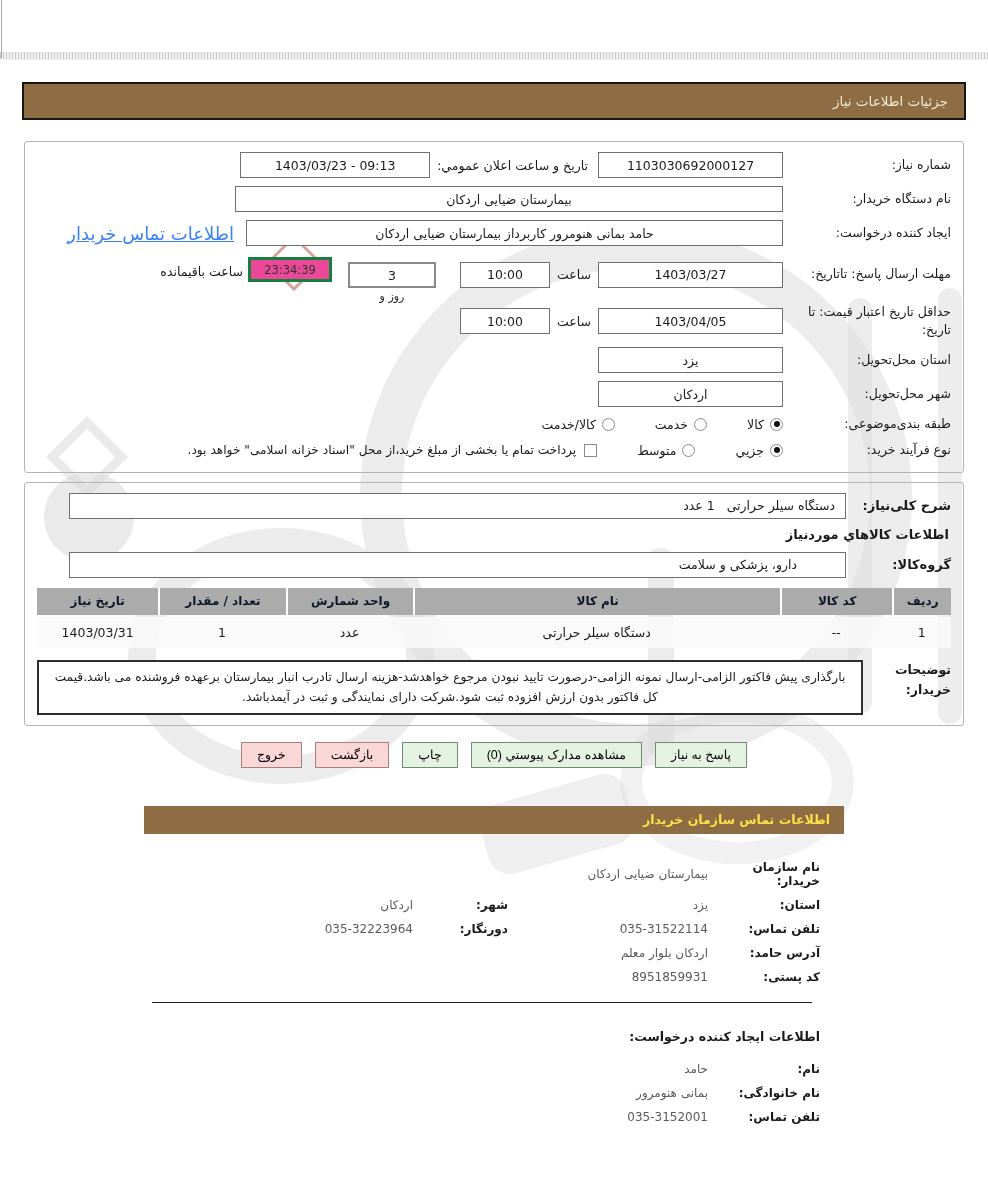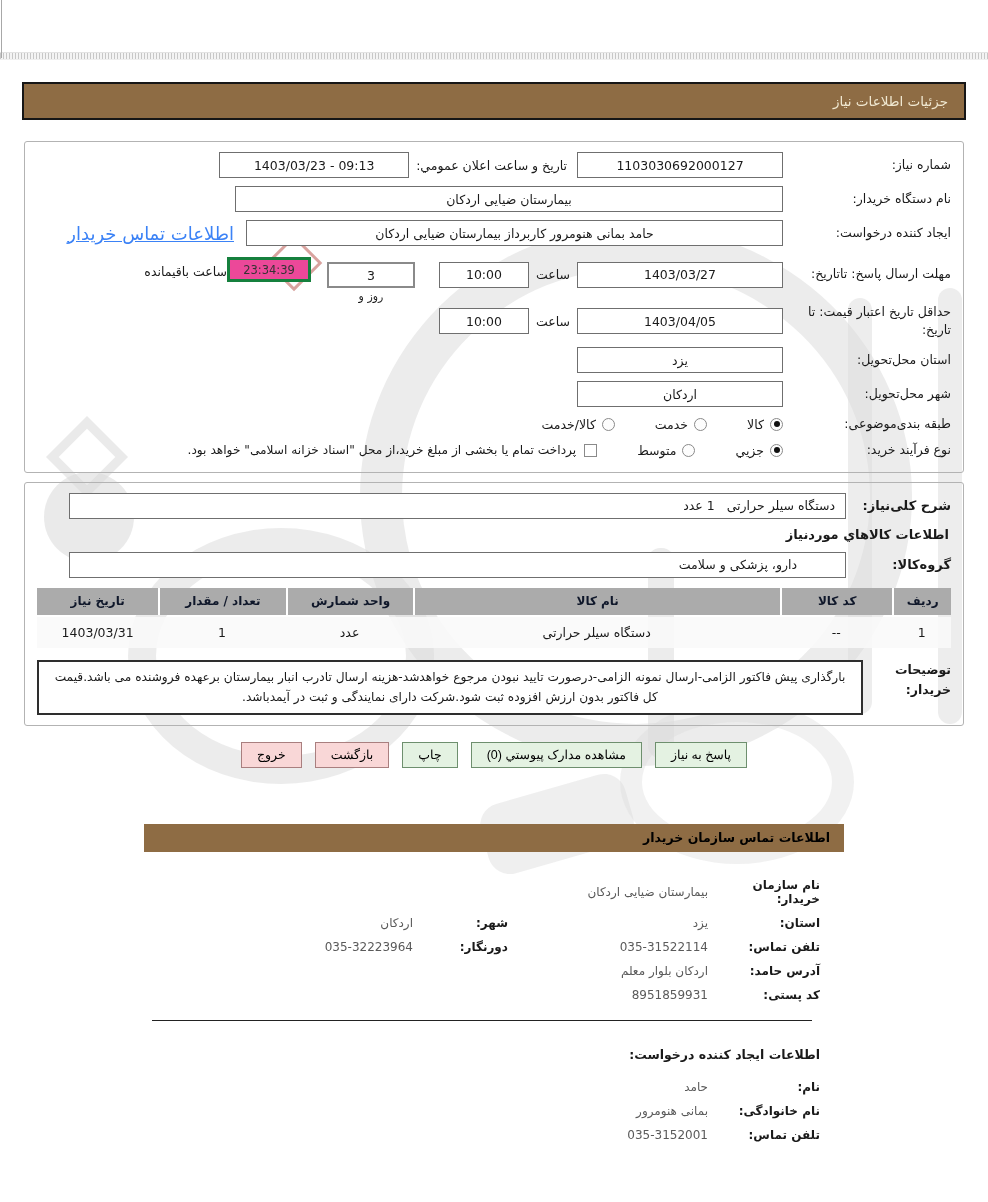--- a/index.html
+++ b/index.html
@@ -29,30 +29,30 @@
   .content{position:relative;z-index:1;}
   .hdr1{margin:82px 22px 0;height:38px;background:#8e6c44;border:2px solid #161616;
     color:#f1e9d2;font-size:13.5px;display:flex;align-items:center;padding:0 16px;box-sizing:border-box;}
   .panel{margin:0 24px;border:1px solid #b3b3b3;border-radius:3px;padding:10px 12px;box-sizing:border-box;}
   .panel1{margin-top:21px;}
   .panel2{margin-top:9px;}
   .row{display:flex;align-items:center;margin-bottom:8px;}
   .flabel{width:168px;font-size:12.5px;flex-shrink:0;line-height:1.45;}
   .ibox{height:26px;border:1px solid #6f6f6f;background:#fff;display:flex;align-items:center;
     justify-content:center;font-size:12.5px;box-sizing:border-box;position:relative;z-index:2;}
-  .w185{width:206px}.w190{width:190px}.w90{width:90px}.w548{width:548px}.w480{width:537px}.w660{width:777px}
+  .w185{width:185px}.w190{width:190px}.w90{width:90px}.w548{width:548px}.w480{width:537px}.w660{width:777px}
   .inline-label{font-size:12.5px;margin:0 7px;white-space:nowrap;}
   .mr18{margin-right:10px;}
   .link{color:#3b82f6;text-decoration:underline;font-size:18px;margin-right:12px;cursor:pointer;white-space:nowrap;}
   .days-wrap{display:flex;flex-direction:column;align-items:center;margin-right:24px;transform:translateY(8px);}
   .days-box{width:88px;height:26px;border:2px solid #8a8a8a;background:#fff;display:flex;align-items:center;justify-content:center;font-size:12.5px;box-sizing:border-box;position:relative;z-index:2;}
   .days-unit{font-size:11px;margin-top:2px;}
   .countdown{width:78px;height:19px;background:#ec4899;border:3px solid #15803d;display:flex;align-items:center;
     justify-content:center;font-size:11.5px;color:#333;margin-right:16px;transform:translateY(-5px);position:relative;z-index:2;}
-  .countdown-label{font-size:12.5px;transform:translateY(-3px);}
+  .countdown-label{font-size:12.5px;margin-right:5px;transform:translateY(-3px);}
   .radio{width:13px;height:13px;border:1px solid #8a8a8a;border-radius:50%;background:#fdfdfd;display:inline-flex;
     align-items:center;justify-content:center;flex-shrink:0;box-sizing:border-box;}
   .radio.selected::after{content:"";width:6px;height:6px;border-radius:50%;background:#101010;}
   .checkbox{width:13px;height:13px;border:1px solid #8a8a8a;background:#fff;flex-shrink:0;box-sizing:border-box;}
   .opt{display:flex;align-items:center;gap:6px;margin-left:40px;}
   .optlabel{font-size:12.5px;white-space:nowrap;}
   .cbgroup{display:flex;align-items:flex-end;gap:8px;}
   .cbtext{font-size:12.2px;}
   .bold-label{font-weight:bold;font-size:13px;flex-shrink:0;}
   .w105{width:105px;}
@@ -65,21 +65,21 @@
   .goods-table th:last-child{border-left:none;}
   .goods-table td{background:rgba(249,249,249,.88);font-size:12.5px;height:29px;text-align:center;}
   .notes-row{display:flex;margin-top:10px;align-items:flex-start;}
   .notes-label{width:88px;font-weight:bold;font-size:12.5px;line-height:1.6;flex-shrink:0;}
   .notes-box{flex:1;border:2px solid #2e2e2e;background:#fff;padding:5px 10px;font-size:12.2px;
     text-align:center;line-height:1.7;position:relative;z-index:2;}
   .btnbar{display:flex;justify-content:center;gap:13px;margin-top:16px;}
   .btn{height:26px;padding:0 15px;font-size:12.5px;display:flex;align-items:center;box-sizing:border-box;cursor:pointer;position:relative;z-index:2;}
   .btn.green{background:#e4f2e2;border:1px solid #6e8f6e;}
   .btn.pink{background:#f9d7d7;border:1px solid #a97f7f;}
-  .hdr2{width:700px;margin:56px auto 0;height:28px;background:#8e6c44;color:#000000;font-size:12.5px;
+  .hdr2{width:700px;margin:38px auto 0;height:28px;background:#8e6c44;color:#fde047;font-size:12.5px;
     font-weight:bold;display:flex;align-items:center;padding:0 14px;box-sizing:border-box;}
   .contact{width:700px;margin:26px auto 0;padding-right:24px;box-sizing:border-box;}
   .crow{display:flex;align-items:center;margin-bottom:10px;}
   .clabel{width:112px;font-size:12px;font-weight:bold;flex-shrink:0;}
   .clabel2{width:95px;font-size:12px;font-weight:bold;flex-shrink:0;}
   .cvalue{width:200px;font-size:12px;color:#5a5a5a;text-align:right;padding-left:10px;box-sizing:border-box;}
   .num{direction:ltr;unicode-bidi:isolate;}
   .sep{width:660px;margin:18px auto 0;border-top:1px solid #222;}
   .creator-title{font-weight:bold;font-size:12.5px;margin:26px 0 18px;}
 </style>

